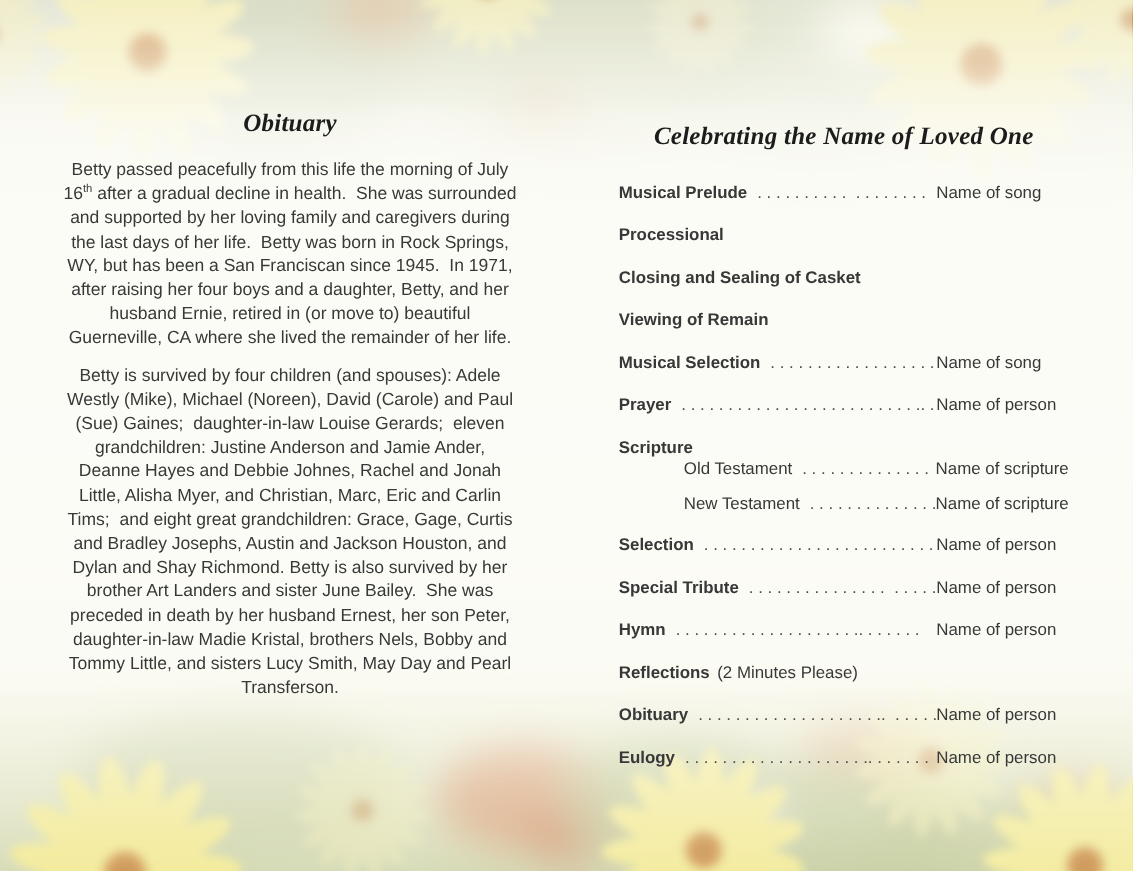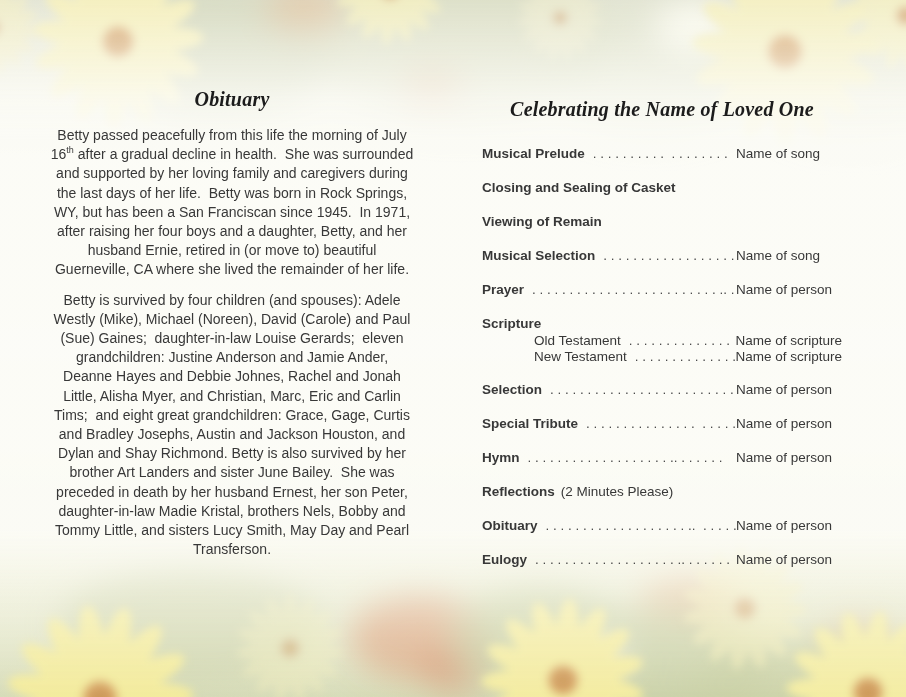--- a/index.html
+++ b/index.html
@@ -4,38 +4,38 @@
 <style>
   html,body{margin:0;padding:0;}
   body{
     width:906px;height:697px;position:relative;overflow:hidden;
     background:#fbfbf5;
     font-family:"Liberation Sans", sans-serif;color:#333;
   }
   .bg{position:absolute;left:0;top:0;z-index:0;}
   .page{position:absolute;z-index:2;}
   .page-left{left:50px;top:86px;width:364px;}
-  .page-right{left:482px;top:96px;width:360px;}
+  .page-right{left:495px;top:96px;width:360px;}
   h1.doc-title{
     font-family:"Liberation Serif", serif;font-style:italic;font-weight:bold;
     font-size:20px;line-height:26px;text-align:center;margin:0 0 14px;color:#1c1c1c;
     letter-spacing:.2px;
   }
   .page-right h1.doc-title{margin-bottom:22px;}
   .page-left p{font-size:14px;line-height:19.2px;margin:0 0 11px;white-space:pre-wrap;color:#383838;text-align:center;}
   .page-left sup{font-size:9px;line-height:0;}
   .service-list{font-size:13.5px;color:#383838;}
   .srow{display:flex;align-items:flex-start;line-height:19px;margin-bottom:15px;}
   .srow .lbl{font-weight:bold;white-space:pre;flex:0 0 auto;}
   .srow .dots{flex:1 1 auto;overflow:hidden;white-space:pre;padding:0 4px 0 8px;color:#4a4a4a;}
   .srow .val{flex:0 0 106px;white-space:nowrap;}
   .srow.nogap{margin-bottom:0;}
   .srow.sub{line-height:16px;margin-bottom:0;padding-left:52px;}
   .srow.sub .lbl{font-weight:normal;}
-  .srow.sub.last{margin-bottom:15px;}
+  .srow.sub.last{margin-bottom:15px;margin-top:12px;}
   .srow .suffix{font-weight:normal;margin-left:6px;white-space:pre;}
 </style>
 </head>
 <body>
 
 <svg class="bg" width="906" height="697" viewBox="0 0 906 697" xmlns="http://www.w3.org/2000/svg">
   <defs>
     <linearGradient id="base" x1="0" y1="0" x2="0" y2="1">
       <stop offset="0" stop-color="#d6d9c4"></stop>
       <stop offset="0.12" stop-color="#e8e8d6"></stop>
@@ -129,20 +129,23 @@
 <div class="page page-right">
   <h1 class="doc-title">Celebrating the Name of Loved One</h1>
   <div class="service-list">
 
     <div class="srow">
       <span class="lbl">Musical Prelude</span>
       <span class="dots">. . . . . . . . . .  . . . . . . . .</span>
       <span class="val">Name of song</span>
     </div>
 
+    <div class="srow">
+      <span class="lbl">Processional</span>
+    </div>
 
     <div class="srow">
       <span class="lbl">Closing and Sealing of Casket</span>
     </div>
 
     <div class="srow">
       <span class="lbl">Viewing of Remain</span>
     </div>
 
     <div class="srow">

